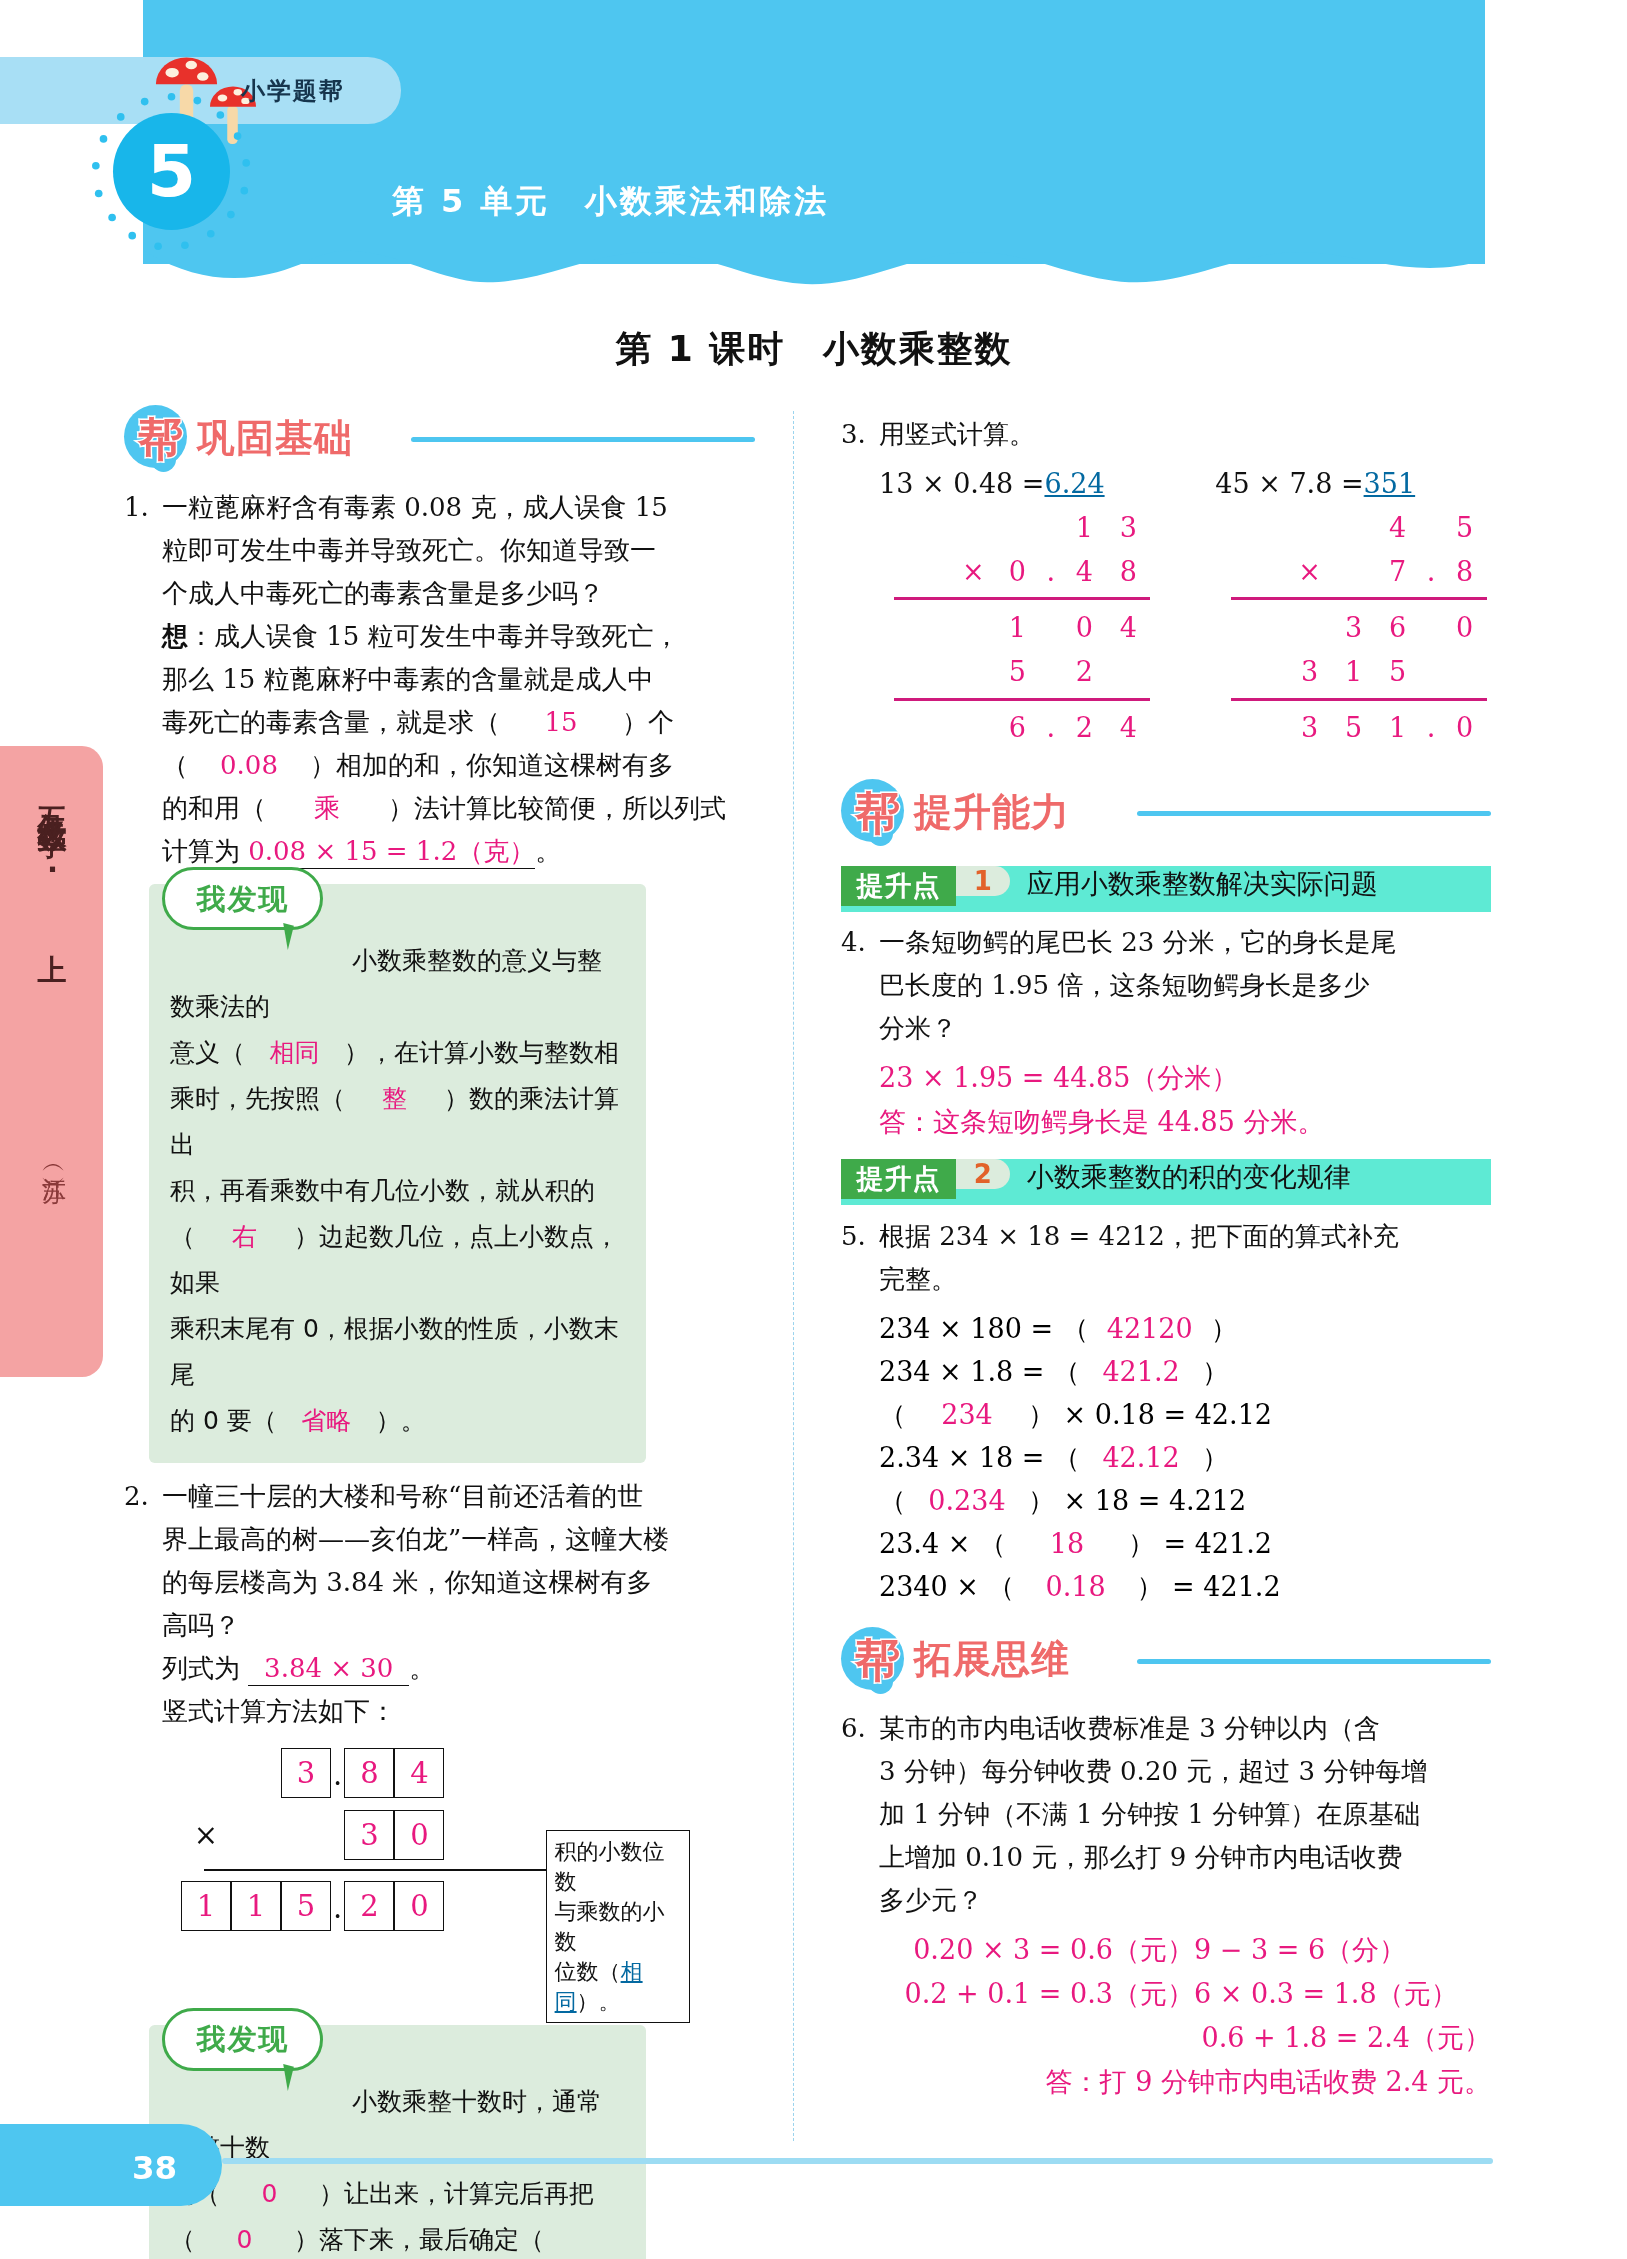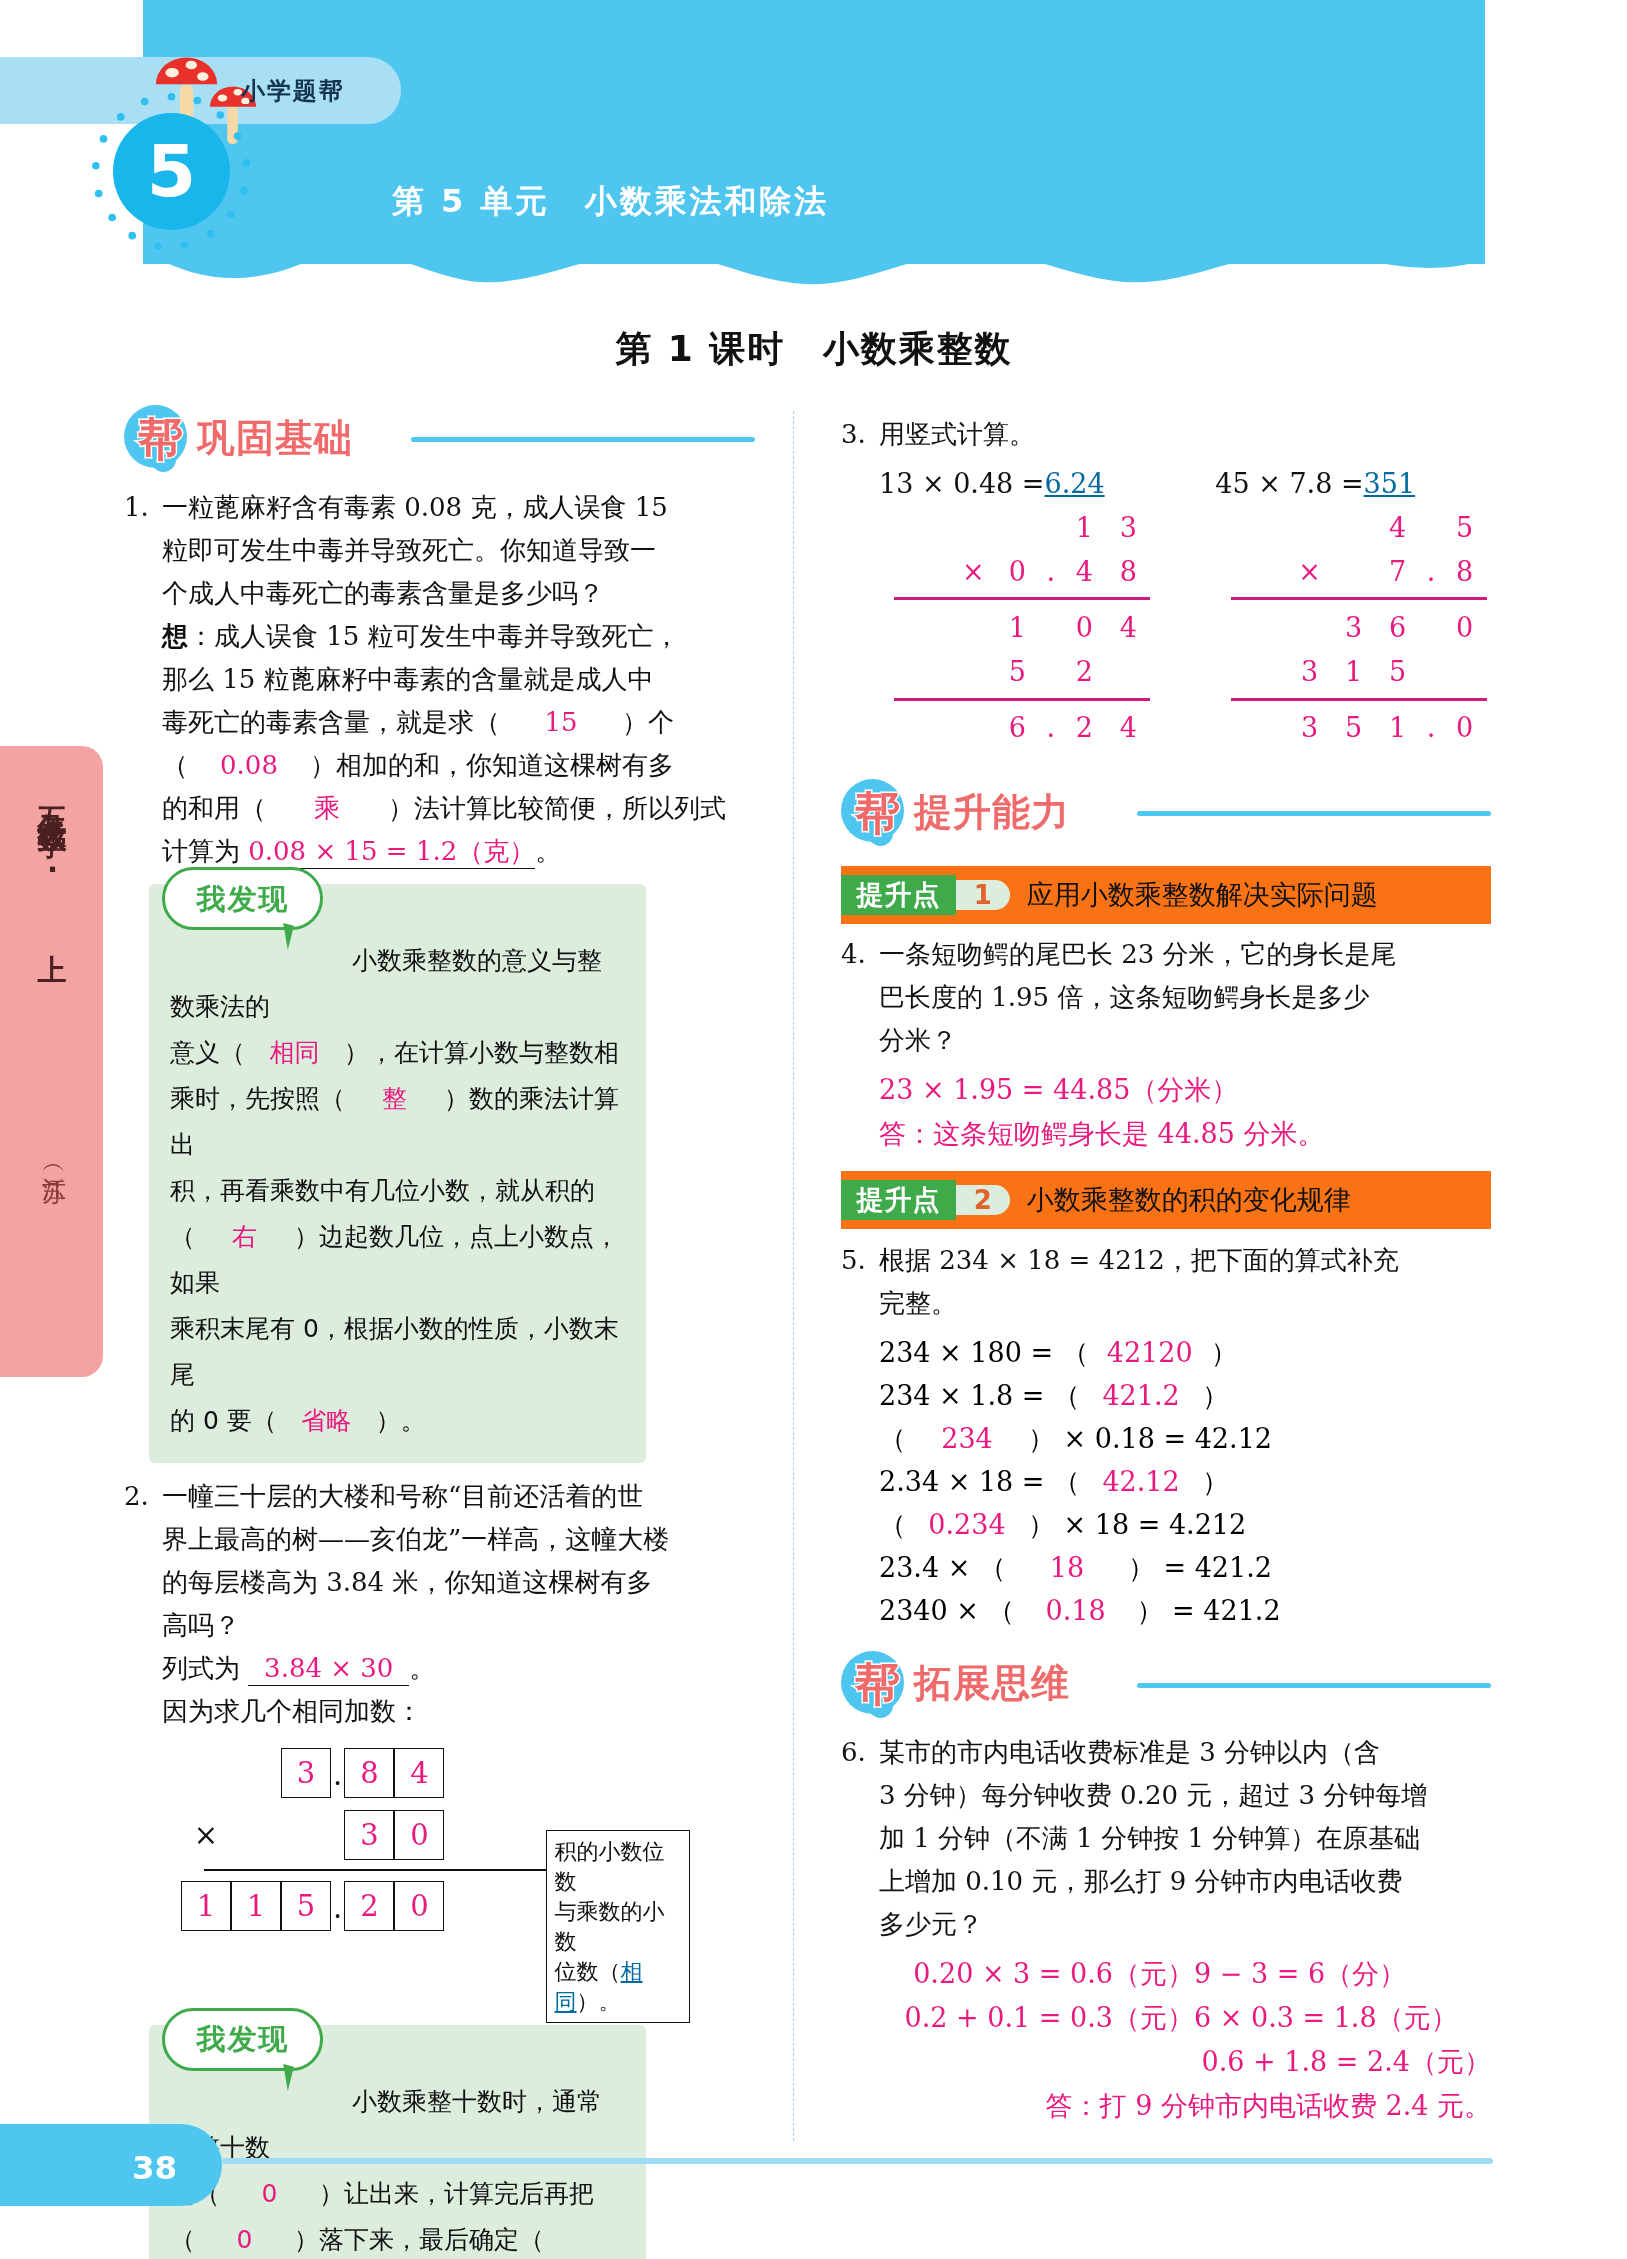--- a/index.html
+++ b/index.html
@@ -176,22 +176,22 @@
   
   .vcalc{ font-size:27px; line-height:44px; color:#e8197f; margin-left:15.3px; }
   .vrow{ display:flex; justify-content:flex-end; width:256px; }
   .vc{ width:44px; text-align:center; }
   .vdp{ width:23px; text-align:center; }
   .vop{ width:44px; text-align:center; }
   .vline{ width:256px; height:2.9px; background:#cf1a7c; margin:3.8px 0 5.7px 0; }
 
   
   .tip{
-    display:flex; align-items:center; height:58px; margin:15.3px 0 7.6px 0;
-    background:#f97316;
+    display:flex; align-items:flex-start; height:46px; margin:15.3px 0 7.6px 0;
+    background:#5eead4;
   }
   .tip .tl{
     background:#3faa4a; color:#fff; padding:0 13.4px;
     font-family:"DejaVu Sans", sans-serif;
     font-size:27px; font-weight:700; letter-spacing:1px;
     display:flex; align-items:center;
     border:2.9px solid #3faa4a;
   }
   .tip .tn{
     background:#dcecdd; color:#e2622a; width:54px;
@@ -321,21 +321,21 @@
       <span>的 0 要（</span><span class="bk">省略</span><span>）。</span>
     </div>
   </div>
 
   <div class="prob">
     <span class="num">2.</span><span>一幢三十层的大楼和号称“目前还活着的世</span><br>
     <span class="body-ind">界上最高的树——亥伯龙”一样高，这幢大楼</span><br>
     <span class="body-ind">的每层楼高为 3.84 米，你知道这棵树有多</span><br>
     <span class="body-ind">高吗？</span><br>
     <span class="body-ind">列式为</span>&nbsp;<span class="ublank">3.84 × 30</span><span>。</span><br>
-    <span class="body-ind">因为求几个相同加数：</span>
+    <span class="body-ind">竖式计算方法如下：</span>
   </div>
 
   <div class="gridcalc">
     <div class="grow">
       <div class="gsp"></div>
       <div class="gsp"></div>
       <div class="gcell">3</div>
       <div class="gdot">.</div>
       <div class="gcell">8</div>
       <div class="gcell">4</div>

